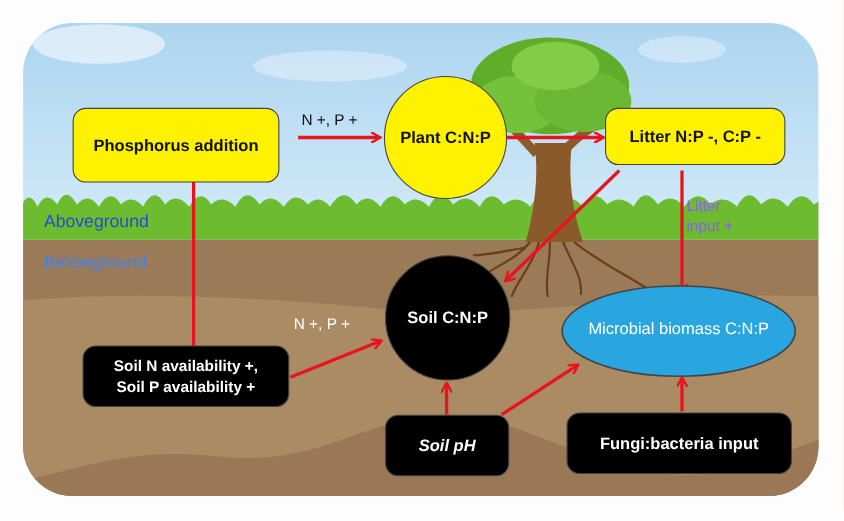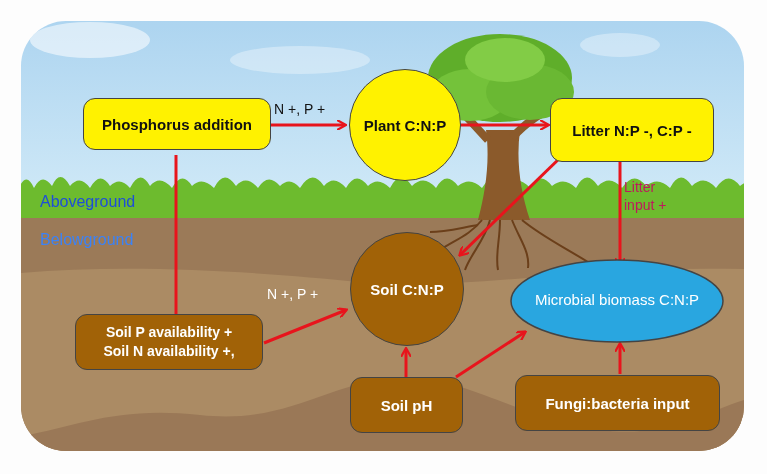--- a/index.html
+++ b/index.html
@@ -2,21 +2,21 @@
 <html><head>
 <meta charset="utf-8">
 <style>
   html, body { margin: 0; padding: 0; background: #fdfdfd; }
   body { width: 767px; height: 474px; position: relative; overflow: hidden; font-family: "Liberation Sans", sans-serif; }
   #scene { position: absolute; left: 0; top: 0; width: 767px; height: 474px; }
   .lbl { position: absolute; font-weight: normal; font-family: "Liberation Sans", sans-serif; white-space: nowrap; }
   .box { position: absolute; display: flex; align-items: center; justify-content: center; text-align: center;
          font-weight: bold; font-family: "Liberation Sans", sans-serif; box-sizing: border-box; border: 1.5px solid #444; }
   .yellow { background: #fff200; color: #111; }
-  .blue { background: #a16207; color: #fff; }
+  .blue { background: #000000; color: #fff; }
   .rbox { border-radius: 12px; }
   .circle { border-radius: 50%; }
 </style>
 </head>
 <body>
 
 <svg id="scene" viewBox="0 0 767 474" xmlns="http://www.w3.org/2000/svg">
   <defs>
     <clipPath id="panelClip">
       <rect x="21" y="21" width="723" height="430" rx="45" ry="45"></rect>
@@ -72,43 +72,43 @@
     <line x1="456" y1="377" x2="525" y2="332" stroke="#e8141c" stroke-width="3" marker-end="url(#arrowHead)"></line>
     <line x1="620" y1="374" x2="620" y2="344" stroke="#e8141c" stroke-width="3" marker-end="url(#arrowHead)"></line>
   </g>
 
   <ellipse cx="617" cy="301" rx="106" ry="41" fill="#29a6e0" stroke="#444" stroke-width="1.5"></ellipse>
 </svg>
 
 <div class="lbl" style="left:40px; top:193px; font-size:16px; color:#1d4ed8;">Aboveground</div>
 <div class="lbl" style="left:40px; top:231px; font-size:16px; color:#3b82f6;">Belowground</div>
 
-<div class="box yellow rbox" style="left:83px; top:98px; width:188px; height:52px; font-size:15px;">
+<div class="box yellow rbox" style="left:66px; top:98px; width:188px; height:68px; font-size:15px;">
   <span>Phosphorus addition</span>
 </div>
 <div class="box yellow circle" style="left:349px; top:69px; width:112px; height:112px; font-size:15px;">
   <span>Plant C:N:P</span>
 </div>
-<div class="box yellow rbox" style="left:550px; top:98px; width:164px; height:64px; font-size:15px;">
+<div class="box yellow rbox" style="left:550px; top:98px; width:164px; height:52px; font-size:15px;">
   <span>Litter N:P -, C:P -</span>
 </div>
 
 <div class="box blue circle" style="left:350px; top:232px; width:114px; height:114px; font-size:15px;">
   <span>Soil C:N:P</span>
 </div>
 <div class="lbl" style="left:511px; top:291px; width:212px; text-align:center; font-size:15px; color:#ffffff;">Microbial biomass C:N:P</div>
 <div class="box blue rbox" style="left:75px; top:314px; width:188px; height:56px; font-size:14px; flex-direction:column; line-height:19px;">
+  <span>Soil N availability +,</span>
   <span>Soil P availability +</span>
-  <span>Soil N availability +,</span>
 </div>
-<div class="box blue rbox" style="left:350px; top:377px; width:113px; height:56px; font-size:15px;">
+<div class="box blue rbox" style="left:350px; top:377px; width:113px; height:56px; font-size:15px;font-style:italic;">
   <span>Soil pH</span>
 </div>
 <div class="box blue rbox" style="left:515px; top:375px; width:205px; height:56px; font-size:15px;">
   <span>Fungi:bacteria input</span>
 </div>
 
 <div class="lbl" style="left:274px; top:101px; font-size:14px; color:#111;">N +, P +</div>
 <div class="lbl" style="left:267px; top:286px; font-size:14px; color:#ffffff;">N +, P +</div>
-<div class="lbl" style="left:624px; top:178px; font-size:14px; color:#be185d; line-height:18px;">
+<div class="lbl" style="left:624px; top:178px; font-size:14px; color:#8b5cf6; line-height:18px;">
   <div>Litter</div>
   <div>input +</div>
 </div>
 
 </body></html>

